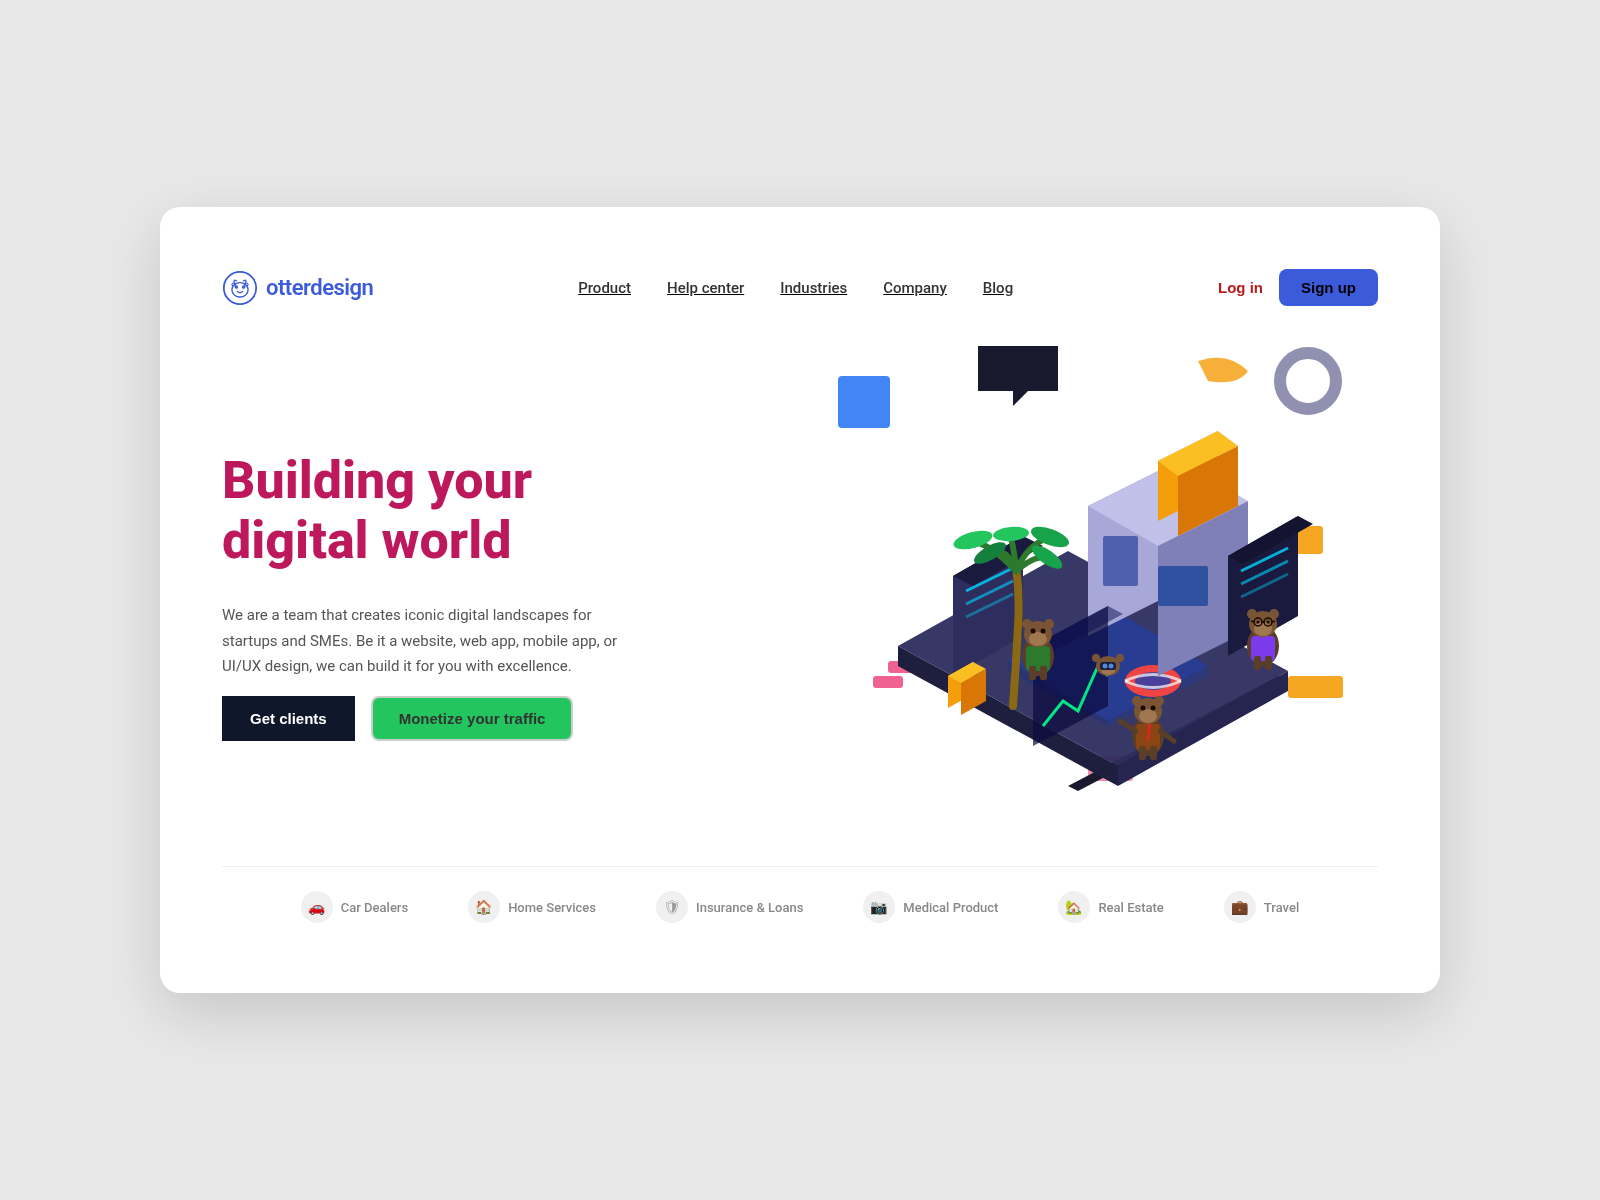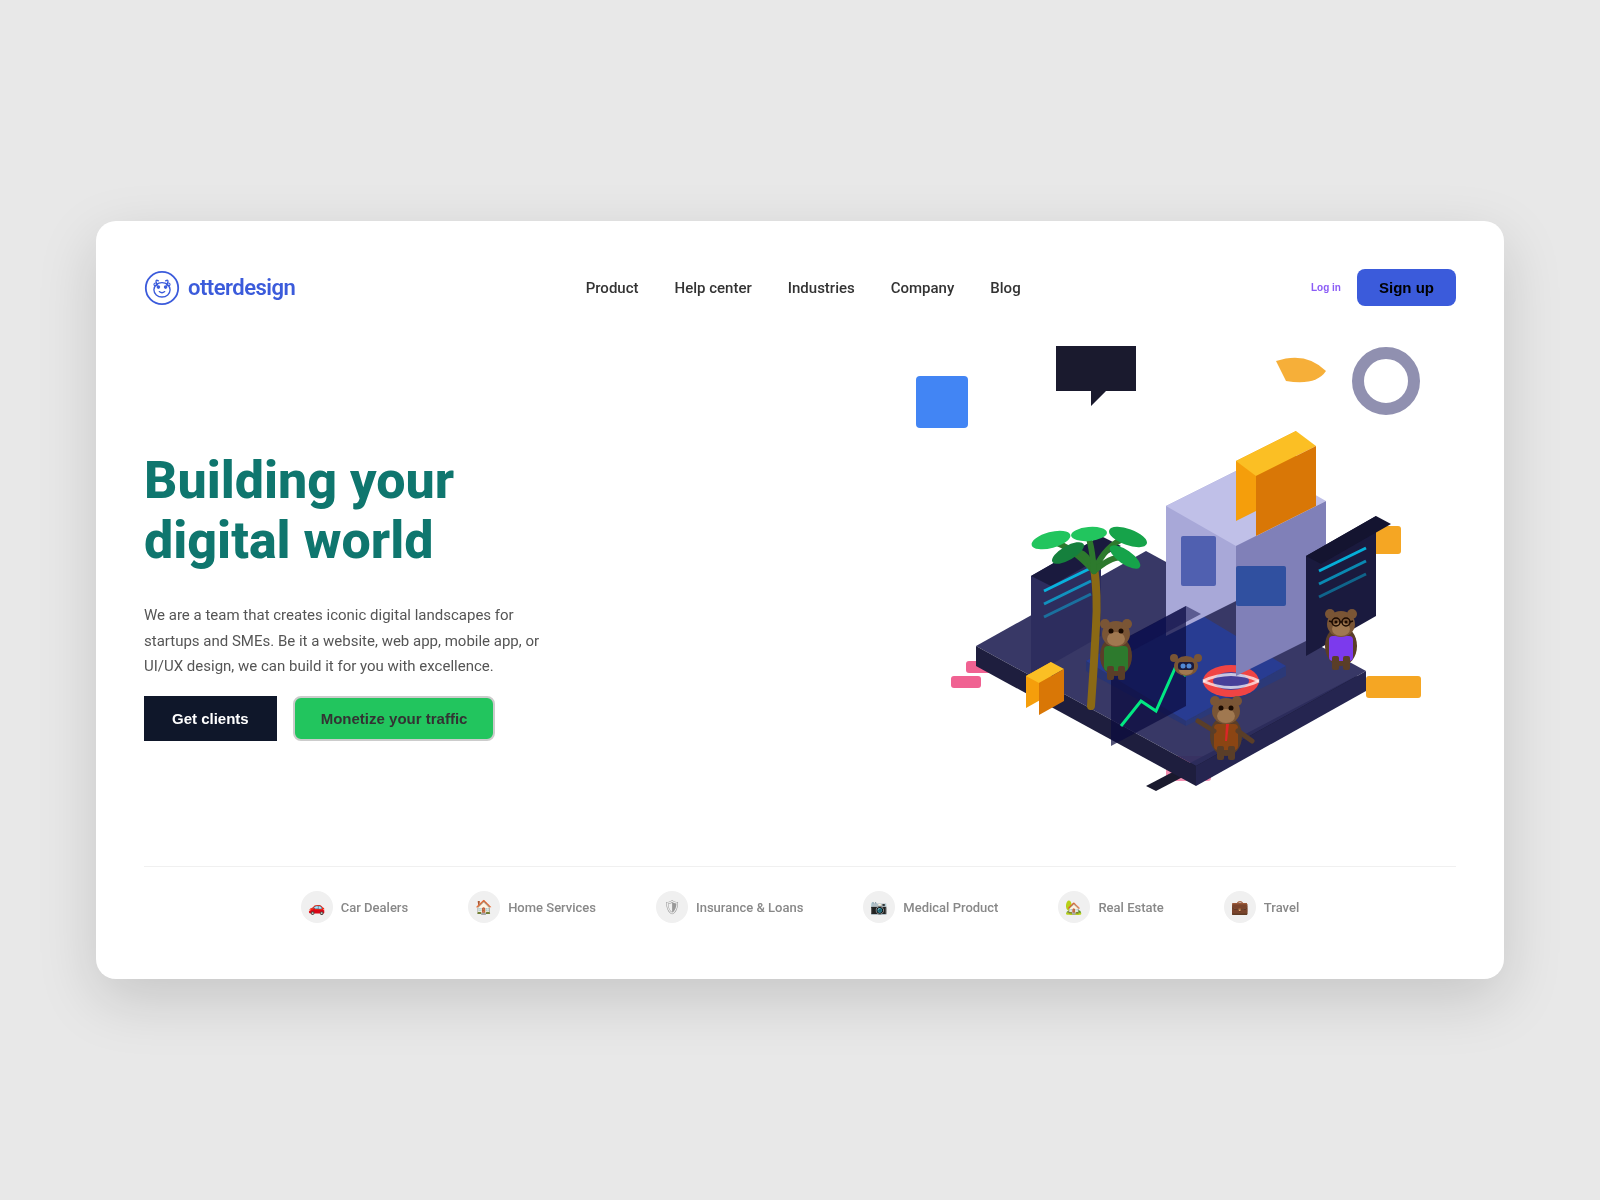--- a/index.html
+++ b/index.html
@@ -5,26 +5,26 @@
     * { margin: 0; padding: 0; box-sizing: border-box; }
     body {
       background: #e8e8e8;
       display: flex;
       justify-content: center;
       align-items: center;
       min-height: 100vh;
       font-family: -apple-system, BlinkMacSystemFont, 'Segoe UI', Roboto, sans-serif;
     }
     .browser-window {
-      width: 1408px;
+      width: 1280px;
       background: #fff;
       border-radius: 20px;
       box-shadow: 0 20px 60px rgba(0,0,0,0.15);
       overflow: hidden;
-      padding: 48px;
+      padding: 62px;
     }
     
     .navbar {
       display: flex;
       align-items: center;
       justify-content: space-between;
       padding: 0 0 20px 0;
     }
     .logo {
       display: flex;
@@ -39,37 +39,38 @@
     .logo-text {
       font-size: 22px;
       font-weight: 600;
       color: #3b5bdb;
       letter-spacing: -0.5px;
     }
     .nav-links {
       display: flex;
       gap: 36px;
       align-items: center;
+      text-decoration: underline;
     }
     .nav-links a {
       text-decoration: none;
       color: #333;
       font-size: 15px;
       font-weight: 500;
     }
     .nav-actions {
       display: flex;
       align-items: center;
       gap: 16px;
     }
     .btn-login {
       background: none;
       border: none;
-      color: #8b5cf6;
-      font-size: 10px;
+      color: #b91c1c;
+      font-size: 15px;
       font-weight: 600;
       cursor: pointer;
     }
     .btn-signup {
       background: #3b5bdb;
       color: #000000;
       border: none;
       border-radius: 8px;
       padding: 10px 22px;
       font-size: 15px;
@@ -84,21 +85,21 @@
       position: relative;
       padding: 40px 0 20px 0;
     }
     .hero-content {
       max-width: 480px;
       z-index: 2;
     }
     .hero-title {
       font-size: 52px;
       font-weight: 800;
-      color: #0f766e;
+      color: #be185d;
       line-height: 1.15;
       margin-bottom: 32px;
     }
     .hero-description {
       font-size: 15px;
       color: #555;
       line-height: 1.7;
       margin-bottom: 16px;
       max-width: 420px;
     }

